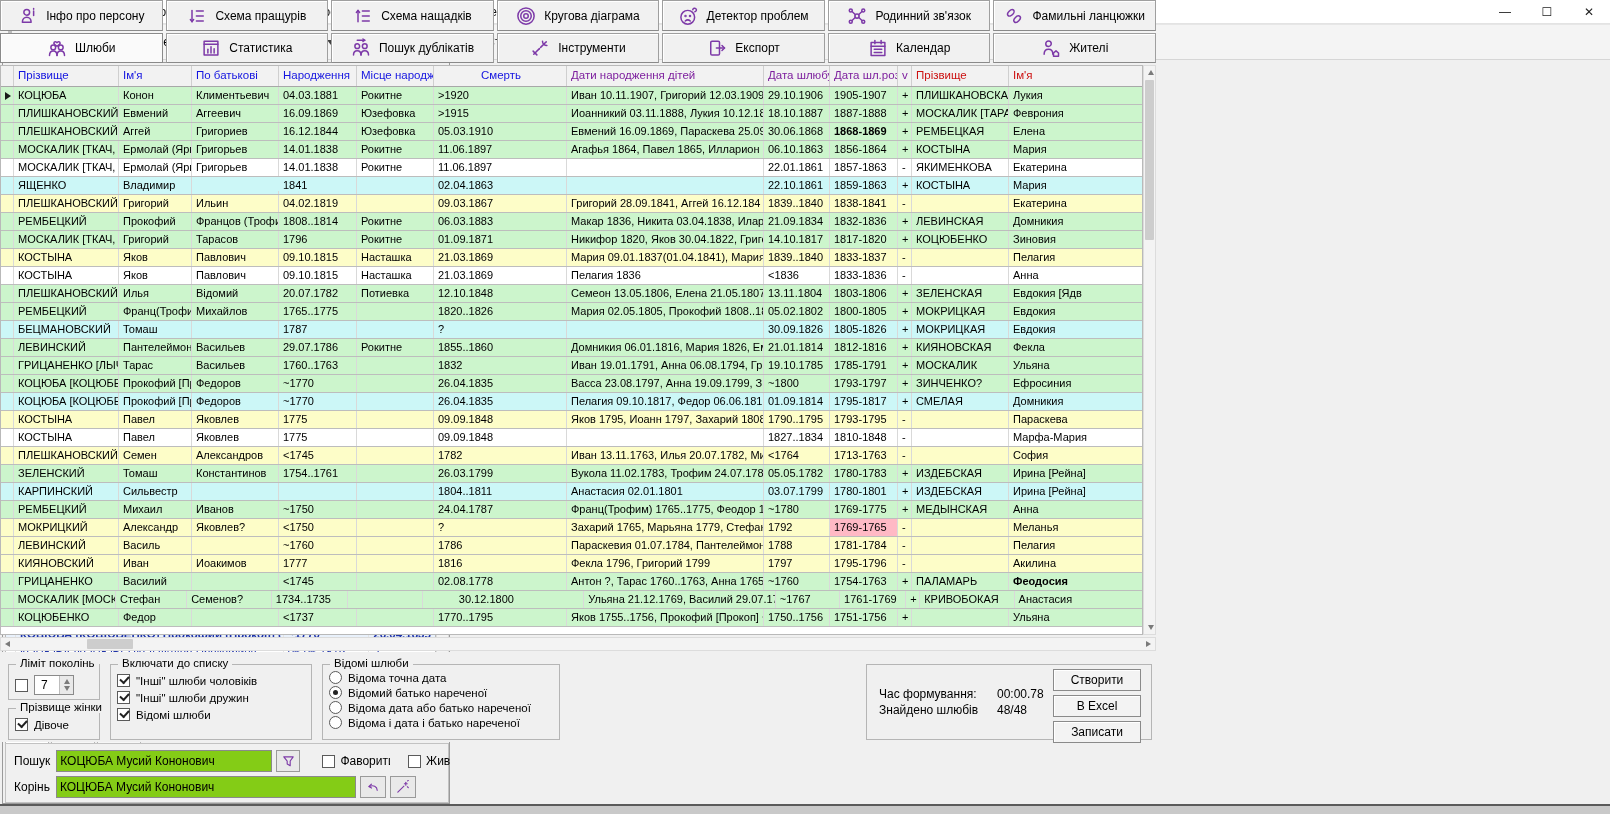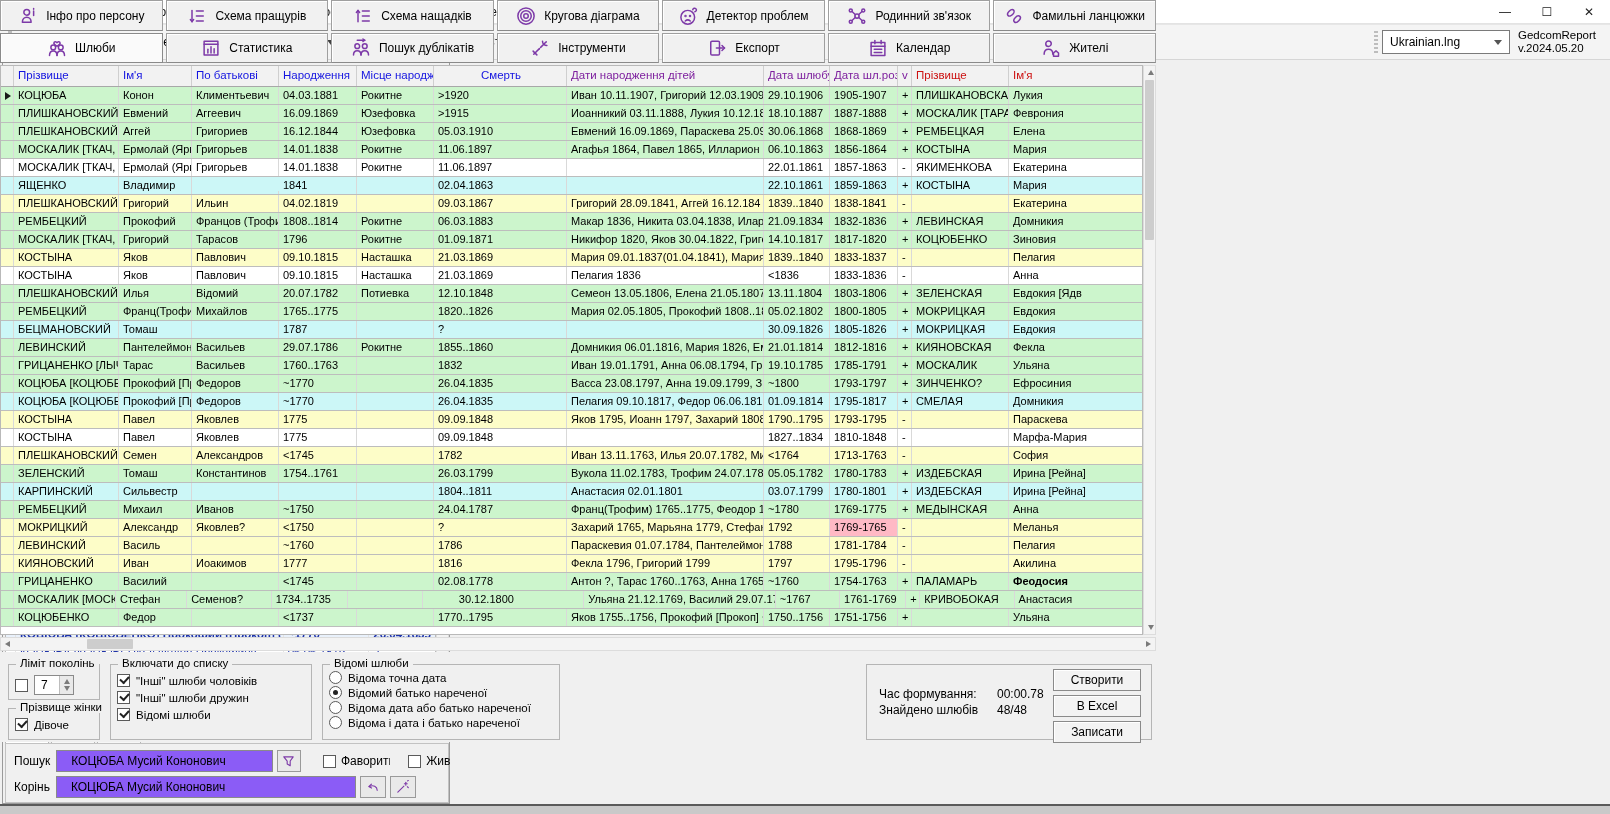--- a/index.html
+++ b/index.html
@@ -56,21 +56,21 @@
   .tri-left-s{width:0;height:0;border-top:3.5px solid rgba(0,0,0,0);border-bottom:3.5px solid rgba(0,0,0,0);border-right:5px solid #7a7a7a}
   .tri-right-s{width:0;height:0;border-top:3.5px solid rgba(0,0,0,0);border-bottom:3.5px solid rgba(0,0,0,0);border-left:5px solid #7a7a7a}
 
   
   .ltabs{position:absolute;left:2px;top:656px;height:24px;display:flex;gap:2px}
   .ltab{width:44px;height:24px;border:1px solid #b5b5b5;border-bottom:none;background:#f6f6f6;display:flex;align-items:center;justify-content:center}
   .ltab.active{background:#ffffff}
   .lsearch{position:absolute;left:2px;top:680px;width:444px;height:60px;border:1px solid #c2c2c2;background:#f0f0f0}
   .srow{position:absolute;display:flex;align-items:center}
   .srow .slabel{font-size:12px;margin-right:6px;white-space:nowrap}
-  .sinput{height:22px;border:1px solid #8a8a8a;background:#8b5cf6;display:flex;align-items:center;padding:0 14px;font-size:12px;white-space:nowrap;overflow:hidden}
+  .sinput{height:22px;border:1px solid #8a8a8a;background:#84cc16;display:flex;align-items:center;padding:0 3px;font-size:12px;white-space:nowrap;overflow:hidden}
   .sqbtn{width:26px;height:22px;border:1px solid #9a9a9a;background:#e9e9e9;display:flex;align-items:center;justify-content:center;margin-left:4px}
   .cbwrap{display:flex;align-items:center;gap:5px;white-space:nowrap;overflow:hidden}
   .cb{width:13px;height:13px;border:1px solid #5a5a5a;background:#fff;position:relative;flex:none}
   .cb.checked::after{content:"";position:absolute;left:2px;top:1px;width:7px;height:4px;border-left:2px solid #222;border-bottom:2px solid #222;transform:rotate(-48deg)}
   .rd{width:13px;height:13px;border:1px solid #5a5a5a;border-radius:50%;background:#fff;position:relative;flex:none}
   .rd.on::after{content:"";position:absolute;left:3px;top:3px;width:5px;height:5px;border-radius:50%;background:#222}
 
   
   .tabrow{position:absolute;left:0;display:flex;width:1156px;gap:3px}
   #tabs-row1{top:0;height:31px}
@@ -187,31 +187,20 @@
       </span>
       <span class="tbtn">
         <svg width="16" height="16" viewBox="0 0 16 16" fill="none" stroke="#7d3aa8" stroke-width="1.2" stroke-linecap="round" stroke-linejoin="round">
           <rect x="2.5" y="2.5" width="11" height="11"></rect>
           <line x1="5.5" y1="5.5" x2="10.5" y2="10.5"></line>
           <line x1="10.5" y1="5.5" x2="5.5" y2="10.5"></line>
         </svg>
         <span class="lbl">Вихід</span>
       </span>
     </span>
-  <div class="langwrap">
-    <span class="grip"></span>
-    <div class="langbox">
-      <span class="val">Ukrainian.lng</span>
-      <span class="tri-down" style="border-top-color:#555"></span>
-    </div>
-    <div class="version">
-      <div>GedcomReport</div>
-      <div>v.2024.05.20</div>
-    </div>
-  </div>
 </div>
 
 <div id="left-panel" class="panel">
   <div class="lgrid">
     <div class="lhead">
       <div class="hc" style="width:10px"></div>
       <div class="hc b" style="width:269px">Повне ім'я</div>
       <div class="hc" style="width:86px">Дата народження</div>
       <div class="hc" style="width:66px;border-right:none">Дата смерті</div>
     </div>
@@ -701,21 +690,21 @@
         <div class="mrow bg-green">
           <div class="c marker" style="width: 13px;"></div>
           <div class="c" style="width: 105px;">ПЛЕШКАНОВСКИЙ</div>
           <div class="c" style="width: 73px;">Аггей</div>
           <div class="c" style="width: 87px;">Григориев</div>
           <div class="c" style="width: 78px;">16.12.1844</div>
           <div class="c" style="width: 77px;">Юзефовка</div>
           <div class="c" style="width: 133px;">05.03.1910</div>
           <div class="c" style="width: 197px;">Евмений 16.09.1869, Параскева 25.09.</div>
           <div class="c" style="width: 66px;">30.06.1868</div>
-          <div class="c" style="width: 68px;">1868-1869</div>
+          <div class="c" style="width: 68px; font-weight: bold;">1868-1869</div>
           <div class="c" style="width: 14px;">+</div>
           <div class="c" style="width: 97px;">РЕМБЕЦКАЯ</div>
           <div class="c" style="width: 131px; border-right: none;">Елена</div>
         </div>
         <div class="mrow bg-green">
           <div class="c marker" style="width: 13px;"></div>
           <div class="c" style="width: 105px;">МОСКАЛИК [ТКАЧ,</div>
           <div class="c" style="width: 73px;">Ермолай (Ярмол</div>
           <div class="c" style="width: 87px;">Григорьев</div>
           <div class="c" style="width: 78px;">14.01.1838</div>

